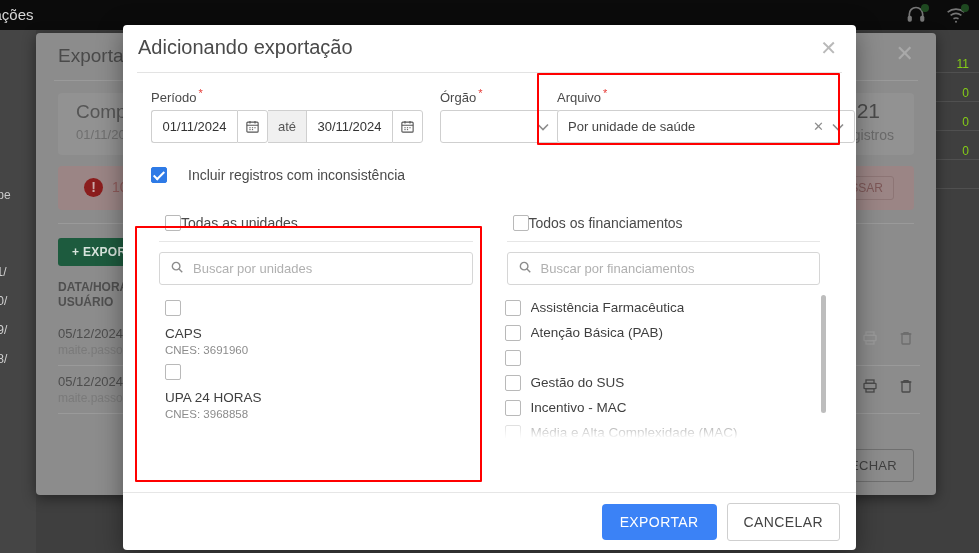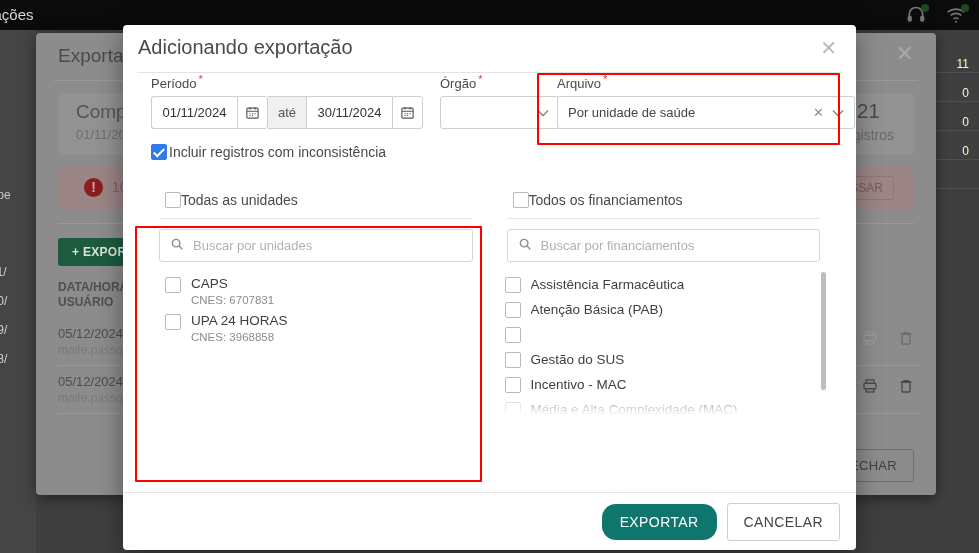--- a/index.html
+++ b/index.html
@@ -41,21 +41,21 @@
   .bg-left-text2 {
     position: absolute; left: -28px; top: 188px;
     color: #c9c9c9; font-size: 12px; white-space: nowrap;
   }
   .bg-col-dates {
     position: absolute; left: -26px; top: 258px;
     color: #d0d0d0; font-size: 12px; line-height: 29px;
   }
   .bg-right-nums {
     position: absolute; right: 10px; top: 50px;
-    color: #fef9c3; font-size: 12px; line-height: 29px; text-align: right;
+    color: #84cc16; font-size: 12px; line-height: 29px; text-align: right;
     width: 60px;
   }
   .bg-right-rows {
     position: absolute; right: 0; top: 44px; width: 155px; height: 210px;
   }
   .bg-rowline {
     position: absolute; right: 0; width: 155px; height: 1px; background: #505050;
   }
 
   
@@ -147,21 +147,21 @@
   .fm-close {
     position: absolute; right: 15px; top: 11px;
     font-size: 20px; color: #b9b9b9; line-height: 1; cursor: pointer;
     padding: 2px 4px;
   }
   .fm-hr { position: absolute; left: 14px; right: 14px; top: 47px; height: 1px; background: #e3e3e3; }
 
   .fm-body { position: relative; padding: 0 14px; }
 
   
-  .field-row { position: relative; height: 56px; }
+  .field-row { position: relative; margin-top: 14px; height: 56px; }
   .field-label { font-size: 13px; color: #4a4a4a; display: block; margin-bottom: 5px; }
   .req { color: #e53935; font-size: 11px; vertical-align: super; margin-left: 2px; }
 
   .grp-periodo { position: absolute; left: 14px; top: 0; }
   .grp-orgao { position: absolute; left: 303px; top: 0; width: 120px; }
   .grp-arquivo { position: absolute; left: 420px; top: 0; width: 298px; }
 
   .date-group { display: flex; align-items: stretch; height: 33px; }
   .date-input {
     width: 86px; height: 33px; border: 1px solid #cfcfcf; border-right: none;
@@ -210,22 +210,22 @@
   .cbox.checked {
     background: #2e7ae6; border-color: #2e7ae6; position: relative;
   }
   .cbox.checked::after {
     content: ""; position: absolute; left: 4px; top: 1px;
     width: 4px; height: 9px; border: solid #fff; border-width: 0 2px 2px 0;
     transform: rotate(45deg);
   }
 
   .incluir-row {
-    display: flex; align-items: center; gap: 2px;
-    margin: 15px 0 0 14px; cursor: pointer;
+    display: flex; align-items: center; gap: 21px;
+    margin: 24px 0 0 14px; cursor: pointer;
   }
   .incluir-label { font-size: 14px; color: #4a4a4a; }
 
   
   .panels { display: flex; gap: 18px; margin: 24px 14px 0 14px; }
   .panel { width: 345px; }
   .panel-head {
     display: flex; align-items: center; 
     padding: 8px 14px 10px 14px;
   }
@@ -237,21 +237,21 @@
     border: 1px solid #d6d6d6; border-radius: 3px; background: #fff;
     display: flex; align-items: center; padding: 0 10px; gap: 9px;
   }
   .search-box input {
     border: none; outline: none; flex: 1; font-size: 13px; color: #333;
     font-family: "Liberation Sans", sans-serif; background: transparent;
   }
   .search-box input::placeholder { color: #b0b0b0; }
 
   .list { padding: 2px 8px 0 8px; position: relative; }
-  .list-unidades .item { display: flex; gap: 10px; padding: 4px 0 3px 6px; }
+  .list-unidades .item { display: flex; gap: 10px; padding: 4px 0 3px 6px; flex-direction: column; }
   .unit-name { font-size: 13.5px; color: #3f3f3f; line-height: 16px; }
   .unit-cnes { font-size: 11.5px; color: #8c8c8c; margin-top: 2px; }
 
   .list-financ { position: relative; height: 148px; overflow: hidden; padding-left: 6px; }
   .fin-item { display: flex; align-items: center; gap: 10px; height: 25px; }
   .fin-label {
     font-size: 13.5px; color: #3f3f3f; white-space: nowrap;
     overflow: hidden; text-overflow: clip;
   }
   .fin-item.cut { opacity: .45; }
@@ -260,21 +260,21 @@
     background: #bdbdbd; border-radius: 3px;
   }
 
   .fm-footer {
     position: absolute; left: 0; right: 0; bottom: 0; height: 58px;
     border-top: 1px solid #e6e6e6;
     display: flex; align-items: center; justify-content: flex-end;
     gap: 10px; padding-right: 16px;
   }
   .btn-exportar {
-    background: #0f766e; color: #fff; border: none; border-radius: 14px;
+    background: #3b82f6; color: #fff; border: none; border-radius: 4px;
     font-size: 14px; padding: 10px 18px; letter-spacing: .4px; cursor: pointer;
     font-family: "Liberation Sans", sans-serif;
   }
   .btn-cancelar {
     background: #fff; color: #444; border: 1px solid #cfcfcf; border-radius: 3px;
     font-size: 14px; padding: 10px 16px; letter-spacing: .4px; cursor: pointer;
     font-family: "Liberation Sans", sans-serif;
   }
   .fin-overlay-fade {
     position: absolute; left: 0; right: 0; bottom: 0; height: 16px;
@@ -510,21 +510,21 @@
                   </svg>
               </span>
               <input placeholder="Buscar por unidades" style="">
             </div>
           </div>
           <div class="list list-unidades">
             <div class="item">
               <span class="cbox" style="margin-top:1px"></span>
               <span>
                 <span class="unit-name" style="display:block">CAPS</span>
-                <span class="unit-cnes" style="display:block">CNES: 6707831</span>
+                <span class="unit-cnes" style="display:block">CNES: 3691960</span>
               </span>
             </div>
             <div class="item">
               <span class="cbox" style="margin-top:1px"></span>
               <span>
                 <span class="unit-name" style="display:block">UPA 24 HORAS</span>
                 <span class="unit-cnes" style="display:block">CNES: 3968858</span>
               </span>
             </div>
           </div>

